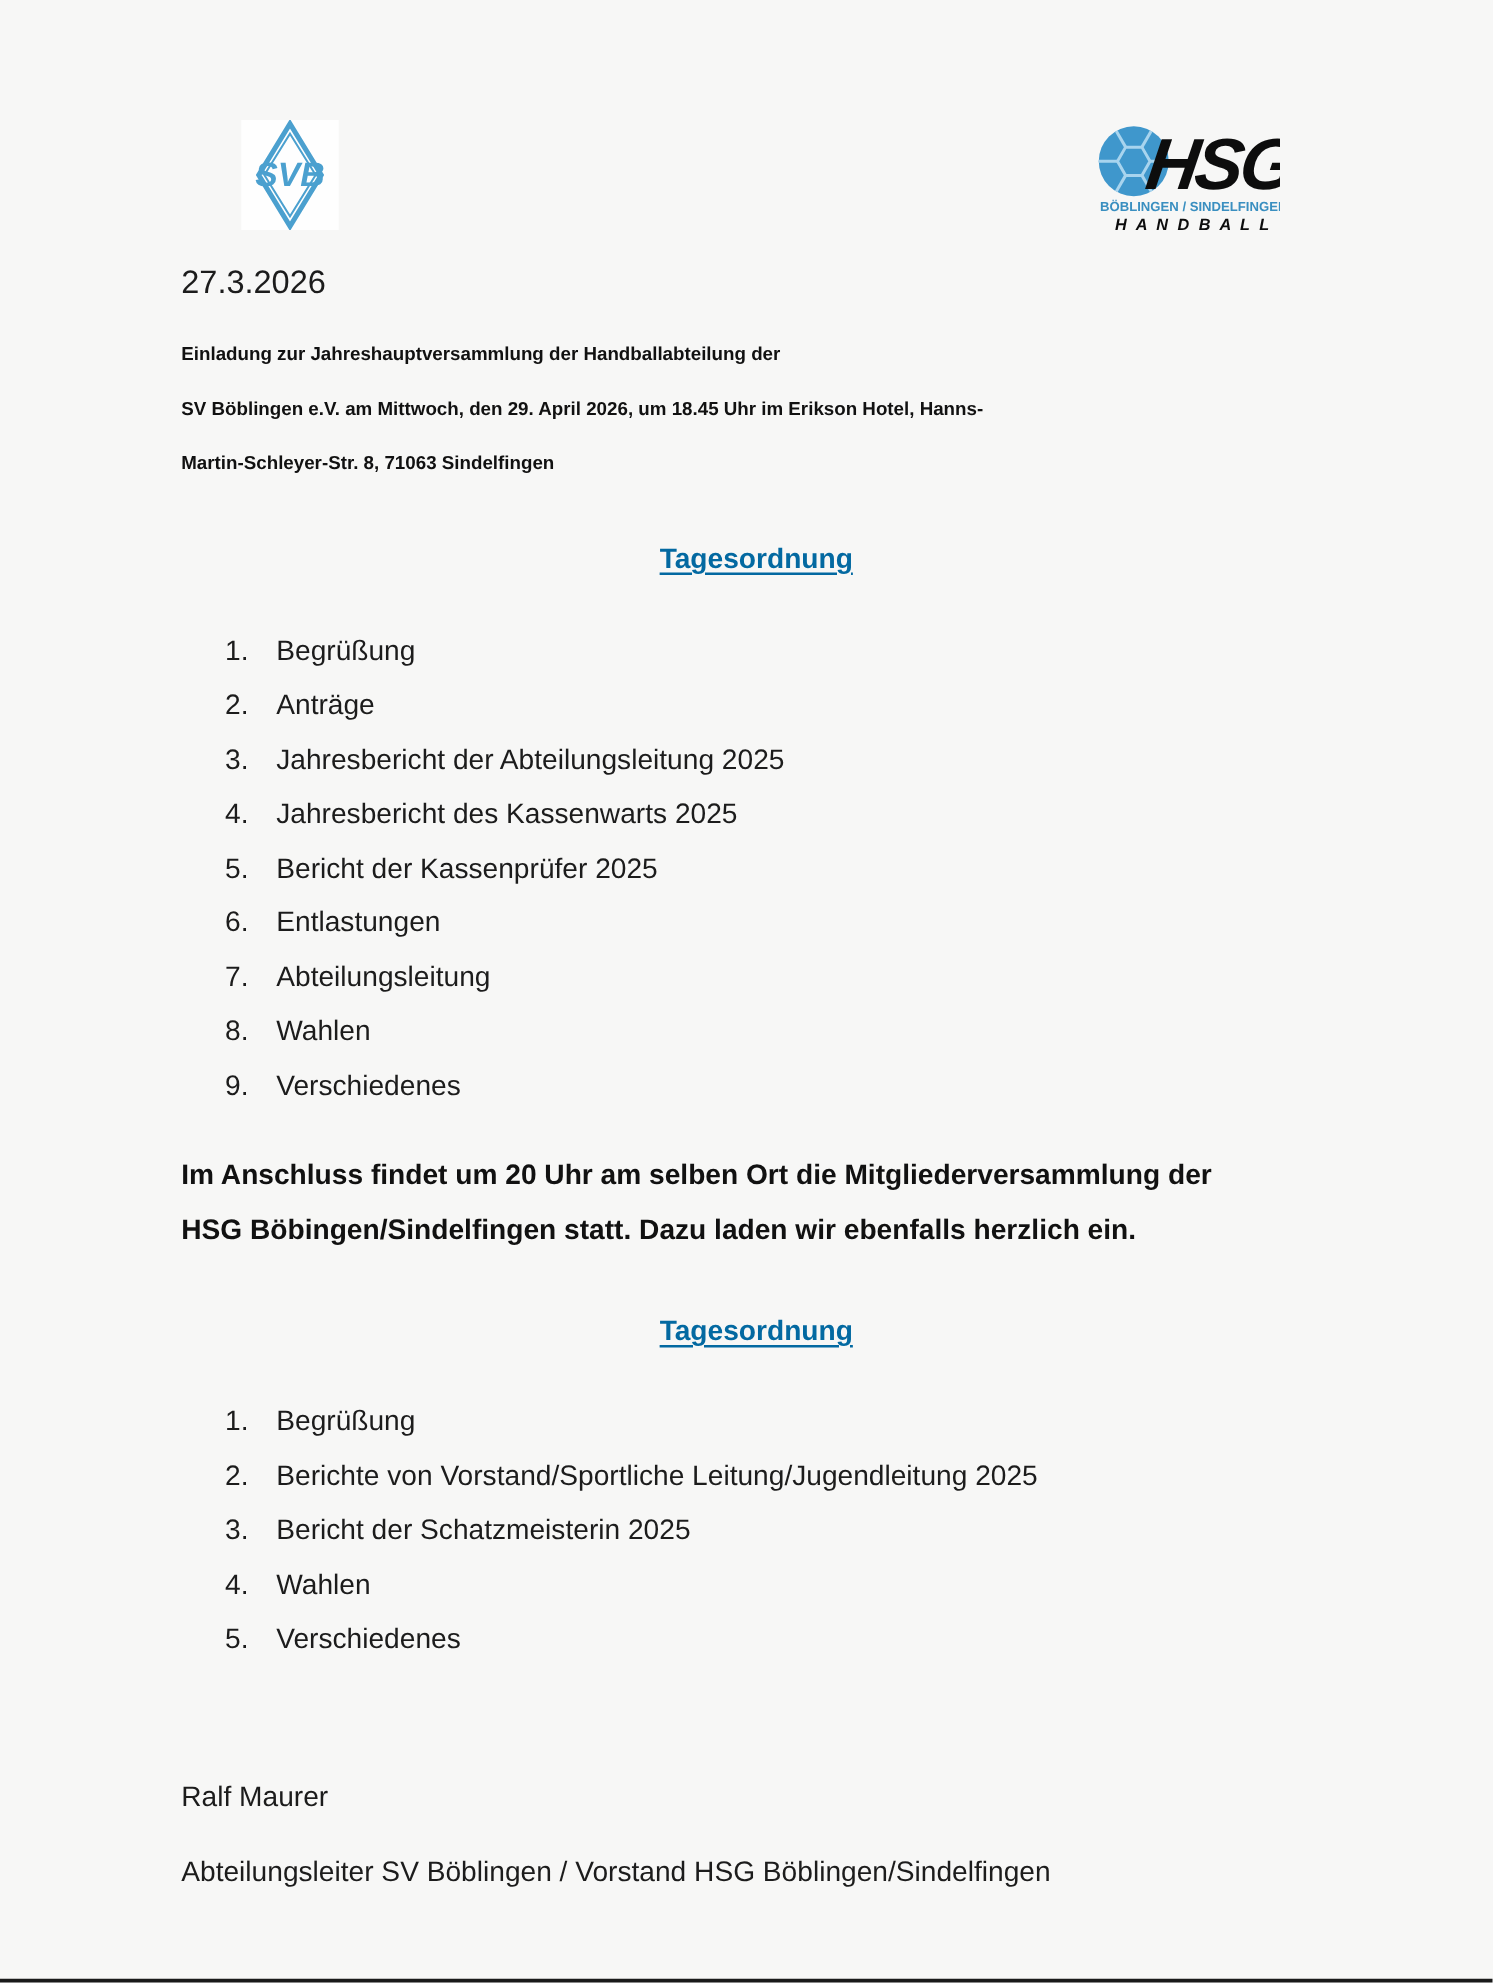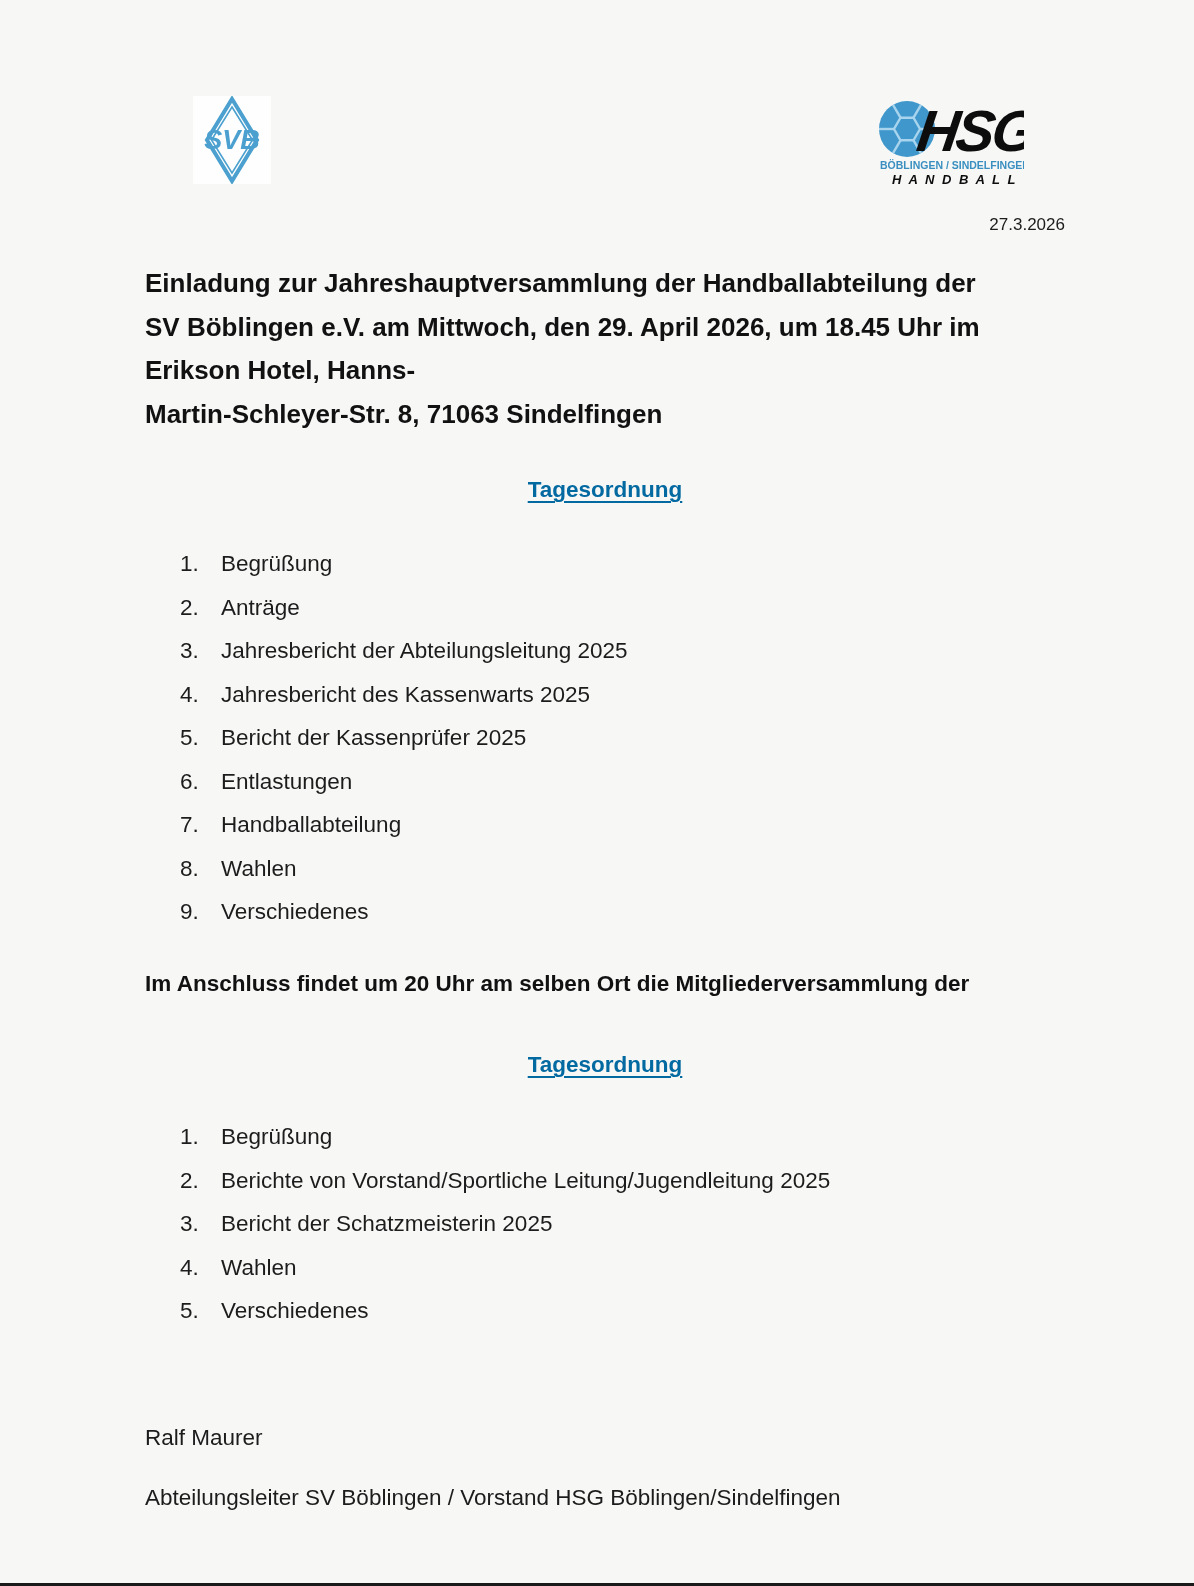--- a/index.html
+++ b/index.html
@@ -29,27 +29,26 @@
   .hsg-logo {
     position: absolute; left: 876px; top: 94px;
     width: 148px; height: 94px;
   }
 
   
   .content {
     position: absolute; left: 145px; top: 210px; width: 920px;
   }
   .date-line {
-    text-align: right;
-    font-size: 17px; line-height: 30px;
+    font-size: 26px; line-height: 30px;
     color: #1c1c1c;
   }
   .intro {
     margin-top: 22px;
-    font-size: 26px; font-weight: 700; line-height: 43.5px;
+    font-size: 15px; font-weight: 700; line-height: 43.5px;
     color: #111;
   }
   .agenda-heading {
     margin: 40px 0 0 0;
     text-align: center;
     font-size: 22.5px; font-weight: 700; line-height: 28px;
     text-decoration: underline;
     text-underline-offset: 4px;
     text-decoration-thickness: 2px;
     color: #0369a1;
@@ -146,34 +145,35 @@
       <div class="agenda-item">
         <span class="num">5.</span>
         <span>Bericht der Kassenprüfer 2025</span>
       </div>
       <div class="agenda-item">
         <span class="num">6.</span>
         <span>Entlastungen</span>
       </div>
       <div class="agenda-item">
         <span class="num">7.</span>
-        <span>Handballabteilung</span>
+        <span>Abteilungsleitung</span>
       </div>
       <div class="agenda-item">
         <span class="num">8.</span>
         <span>Wahlen</span>
       </div>
       <div class="agenda-item">
         <span class="num">9.</span>
         <span>Verschiedenes</span>
       </div>
     </div>
 
     <div class="middle">
       <div>Im Anschluss findet um 20 Uhr am selben Ort die Mitgliederversammlung der</div>
+      <div>HSG Böbingen/Sindelfingen statt. Dazu laden wir ebenfalls herzlich ein.</div>
     </div>
 
     <div class="agenda-heading second">Tagesordnung</div>
 
     <div class="agenda-list second">
       <div class="agenda-item">
         <span class="num">1.</span>
         <span>Begrüßung</span>
       </div>
       <div class="agenda-item">

